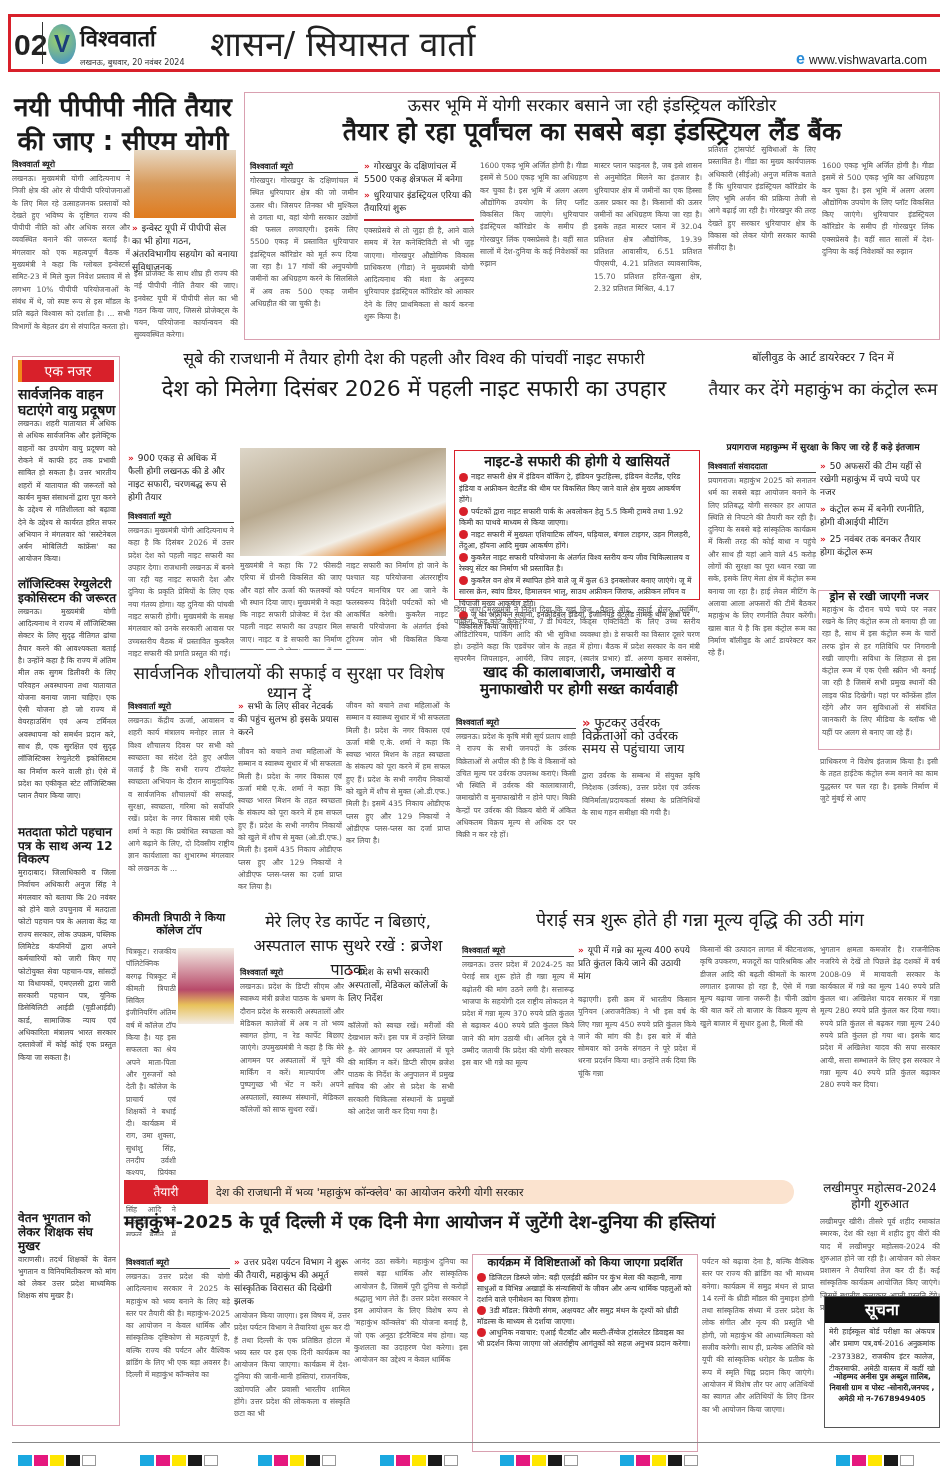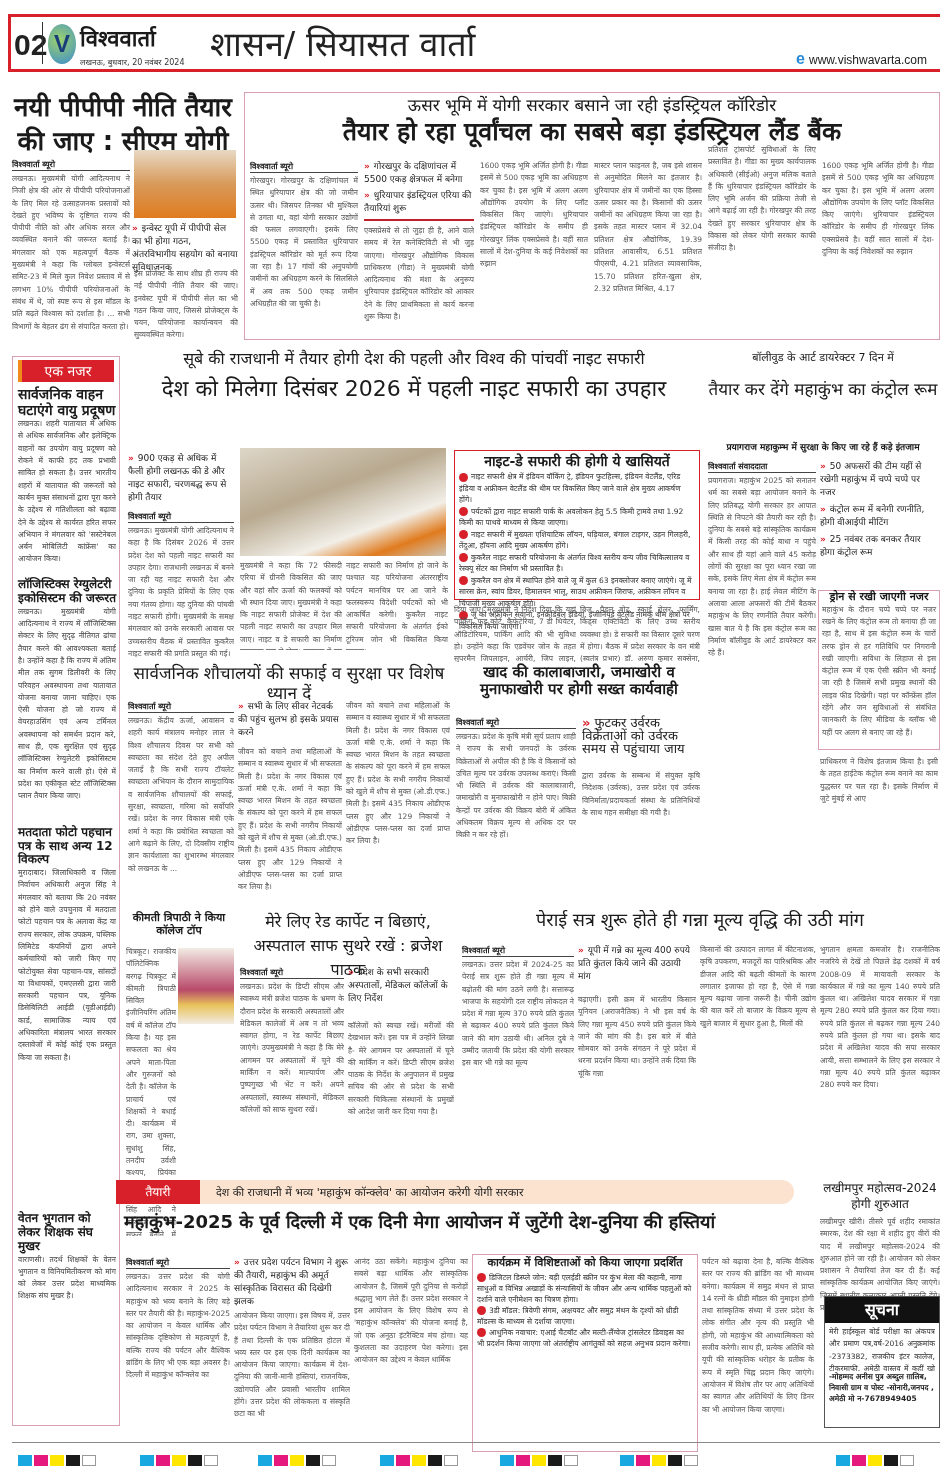--- a/index.html
+++ b/index.html
@@ -161,21 +161,21 @@
 <div class="abs" style="left:462px;top:944px;width:112px">
   <div class="byline">विश्ववार्ता ब्यूरो</div>
   <div class="body-txt" style="height:220px">लखनऊ। उत्तर प्रदेश में 2024-25 का पेराई सत्र शुरू होते ही गन्ना मूल्य में बढ़ोतरी की मांग उठने लगी है। सत्तारूढ़ भाजपा के सहयोगी दल राष्ट्रीय लोकदल ने प्रदेश में गन्ना मूल्य 370 रुपये प्रति कुंतल से बढ़ाकर 400 रुपये प्रति कुंतल किये जाने की मांग उठायी थी। अनिल दुबे ने उम्मीद जतायी कि प्रदेश की योगी सरकार इस बार भी गन्ने का मूल्य</div>
 </div>
 <div class="abs bullet" style="left:578px;top:944px;width:118px;font-size:9px;line-height:13px"><span class="chev">»</span><span>यूपी में गन्ने का मूल्य 400 रुपये प्रति कुंतल किये जाने की उठायी मांग</span></div>
 <div class="abs body-txt" style="left:578px;top:994px;width:118px;height:170px">बढ़ाएगी। इसी क्रम में भारतीय किसान यूनियन (अराजनैतिक) ने भी इस वर्ष के लिए गन्ना मूल्य 450 रुपये प्रति कुंतल किये जाने की मांग की है। इस बारे में बीते सोमवार को उनके संगठन ने पूरे प्रदेश में धरना प्रदर्शन किया था। उन्होंने तर्क दिया कि चूंकि गन्ना</div>
 <div class="abs body-txt" style="left:700px;top:944px;width:116px;height:220px">किसानों की उत्पादन लागत में कीटनाशक, कृषि उपकरण, मजदूरों का पारिश्रमिक और डीजल आदि की बढ़ती कीमतों के कारण लगातार इजाफा हो रहा है, ऐसे में गन्ना मूल्य बढ़ाया जाना जरूरी है। चीनी उद्योग की बात करें तो बाजार के विक्रय मूल्य से खुले बाजार में सुधार हुआ है, मिलों की</div>
 <div class="abs body-txt" style="left:820px;top:944px;width:120px;height:176px">भुगतान क्षमता कमजोर है। राजनीतिक नजरिये से देखें तो पिछले डेढ़ दशकों में वर्ष 2008-09 में मायावती सरकार के कार्यकाल में गन्ने का मूल्य 140 रुपये प्रति कुंतल था। अखिलेश यादव सरकार में गन्ना मूल्य 280 रुपये प्रति कुंतल कर दिया गया। रुपये प्रति कुंतल से बढ़कर गन्ना मूल्य 240 रुपये प्रति कुंतल हो गया था। इसके बाद प्रदेश में अखिलेश यादव की सपा सरकार आयी, सत्ता सम्भालने के लिए इस सरकार ने गन्ना मूल्य 40 रुपये प्रति कुंतल बढ़ाकर 280 रुपये कर दिया।</div>
 
 <div class="abs" style="left:124px;top:1180px;width:670px;height:24px;background:#fbe3cf;border-radius:0 12px 12px 0"></div>
-<div class="abs tag-red" style="left:116px;top:1180px;width:84px;height:24px;font-size:12px;line-height:24px">तैयारी</div>
+<div class="abs tag-red" style="left:124px;top:1180px;width:84px;height:24px;font-size:12px;line-height:24px">तैयारी</div>
 <div class="abs" style="left:216px;top:1184px;font-size:11px;color:#222">देश की राजधानी में भव्य 'महाकुंभ कॉन्क्लेव' का आयोजन करेगी योगी सरकार</div>
 
 <div class="abs hd" style="left:820px;top:1180px;width:120px;font-size:12px;line-height:16px">लखीमपुर महोत्सव-2024 होगी शुरुआत</div>
 <div class="abs body-txt" style="left:820px;top:1216px;width:120px;height:96px">लखीमपुर खीरी। तीसरे पूर्व शहीद रमाकांत स्मारक, देश की रक्षा में शहीद हुए वीरों की याद में लखीमपुर महोत्सव-2024 की शुरुआत होने जा रही है। आयोजन को लेकर प्रशासन ने तैयारियां तेज कर दी हैं। कई सांस्कृतिक कार्यक्रम आयोजित किए जाएंगे। जिसमें स्थानीय कलाकार अपनी प्रस्तुति देंगे। प्रदर्शनी लगेगी। कलेक्ट्रेट में डीएम दुर्गा शक्ति नागपाल और एसपी गणेश प्रसाद साहा ने आयोजन से जुड़े अफसरों की बैठक ली।</div>
 
 <div class="abs hd" style="left:124px;top:1212px;width:694px;font-size:18px;font-weight:bold;text-align:left">महाकुंभ-2025 के पूर्व दिल्ली में एक दिनी मेगा आयोजन में जुटेंगी देश-दुनिया की हस्तियां</div>
 <div class="abs" style="left:126px;top:1256px;width:104px">
   <div class="byline">विश्ववार्ता ब्यूरो</div>
   <div class="body-txt" style="height:170px">लखनऊ। उत्तर प्रदेश की योगी आदित्यनाथ सरकार ने 2025 के महाकुंभ को भव्य बनाने के लिए बड़े स्तर पर तैयारी की है। महाकुंभ-2025 का आयोजन न केवल धार्मिक और सांस्कृतिक दृष्टिकोण से महत्वपूर्ण है, बल्कि राज्य की पर्यटन और वैश्विक ब्रांडिंग के लिए भी एक बड़ा अवसर है। दिल्ली में महाकुंभ कॉन्क्लेव का</div>
 </div>
@@ -188,21 +188,21 @@
     <div><span class="dot"></span><span>डिजिटल डिस्प्ले जोन: बड़ी एलईडी स्क्रीन पर कुंभ मेला की कहानी, नागा साधुओं व विभिन्न अखाड़ों के संन्यासियों के जीवन और अन्य धार्मिक पहलुओं को दर्शाने वाले एनीमेशन का चित्रण होगा।</span></div>
     <div><span class="dot"></span><span>3डी मॉडल: त्रिवेणी संगम, अक्षयवट और समुद्र मंथन के दृश्यों को थ्रीडी मॉडल्स के माध्यम से दर्शाया जाएगा।</span></div>
     <div><span class="dot"></span><span>आधुनिक नवाचार: एआई चैटबॉट और मल्टी-लैंग्वेज ट्रांसलेटर डिवाइस का भी प्रदर्शन किया जाएगा जो अंतर्राष्ट्रीय आगंतुकों को सहज अनुभव प्रदान करेगा।</span></div>
   </div>
 </div>
 <div class="abs body-txt" style="left:702px;top:1256px;width:112px;height:172px">पर्यटन को बढ़ावा देना है, बल्कि वैश्विक स्तर पर राज्य की ब्रांडिंग का भी माध्यम बनेगा। कार्यक्रम में समुद्र मंथन से प्राप्त 14 रत्नों के थ्रीडी मॉडल की नुमाइश होगी तथा सांस्कृतिक संध्या में उत्तर प्रदेश के लोक संगीत और नृत्य की प्रस्तुति भी होगी, जो महाकुंभ की आध्यात्मिकता को सजीव करेगी। साथ ही, प्रत्येक अतिथि को यूपी की सांस्कृतिक धरोहर के प्रतीक के रूप में स्मृति चिह्न प्रदान किए जाएंगे। आयोजन में विशेष तौर पर आए अतिथियों का स्वागत और अतिथियों के लिए डिनर का भी आयोजन किया जाएगा।</div>
 
 <div class="abs" style="left:824px;top:1296px;width:116px;height:132px;border:1.5px solid #555">
   <div style="background:#111;color:#fff;text-align:center;font-size:16px;font-weight:bold;line-height:26px">सूचना</div>
   <div class="body-txt" style="padding:3px 4px 0;color:#333;height:48px">मेरी हाईस्कूल बोर्ड परीक्षा का अंकपत्र और प्रमाण पत्र,वर्ष-2016 अनुक्रमांक -2373382, राजकीय इंटर कालेज, टीकरमाफी, अमेठी वास्तव में कहीं खो गया है।</div>
-  <div style="padding:0 4px;font-size:7.5px;line-height:11px;font-weight:bold;text-align:left;color:#222">-मोहम्मद अनीस पुत्र अब्दुल ग़ालिब, निवासी ग्राम व पोस्ट -सोनारी,जनपद , अमेठी मो न-7678949405</div>
+  <div style="padding:0 4px;font-size:7.5px;line-height:11px;font-weight:bold;text-align:center;color:#222">-मोहम्मद अनीस पुत्र अब्दुल ग़ालिब, निवासी ग्राम व पोस्ट -सोनारी,जनपद , अमेठी मो न-7678949405</div>
 </div>
 
 <div class="abs" style="left:12px;top:1442px;width:928px;height:1px;background:#888"></div>
 <div class="abs cmyk" style="left:18px;top:1450px">
   <span style="background:#1aa8e0"></span><span style="background:#e5187e"></span><span style="background:#ffe600"></span><span style="background:#1a1a1a"></span><span style="border:1px solid #999;background:#fff"></span>
 </div>
 <div class="abs cmyk" style="left:140px;top:1450px">
   <span style="background:#1aa8e0"></span><span style="background:#e5187e"></span><span style="background:#ffe600"></span><span style="background:#1a1a1a"></span><span style="border:1px solid #999;background:#fff"></span>
 </div>
 <div class="abs cmyk" style="left:258px;top:1450px">

